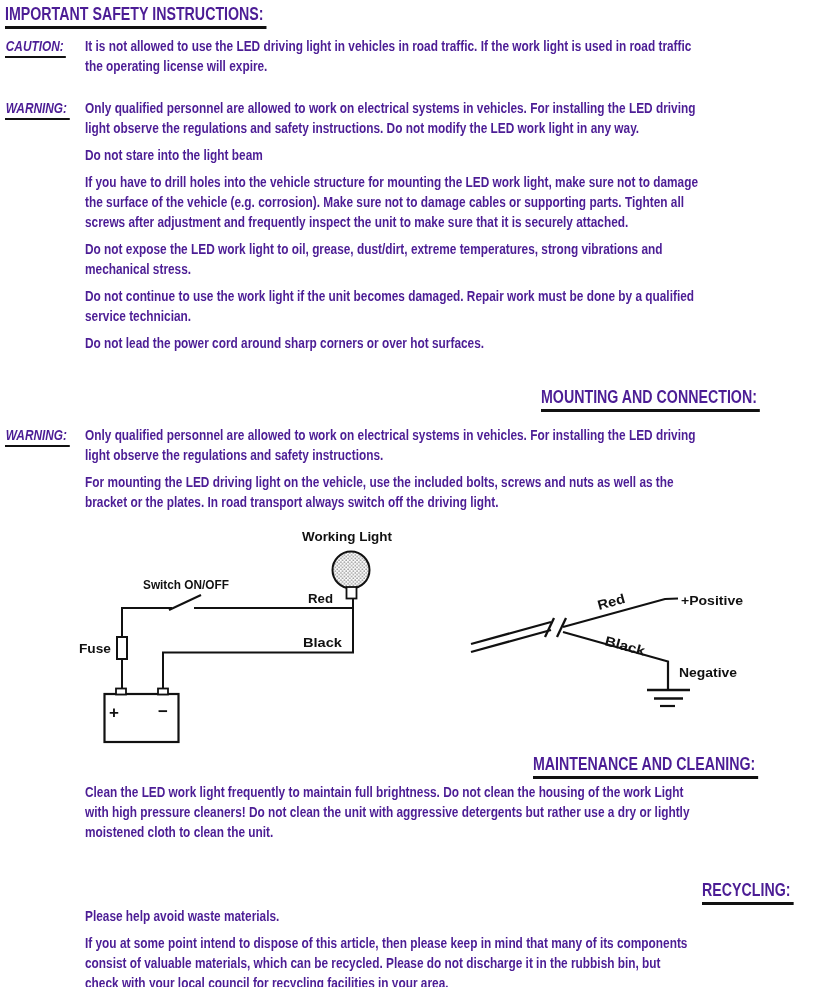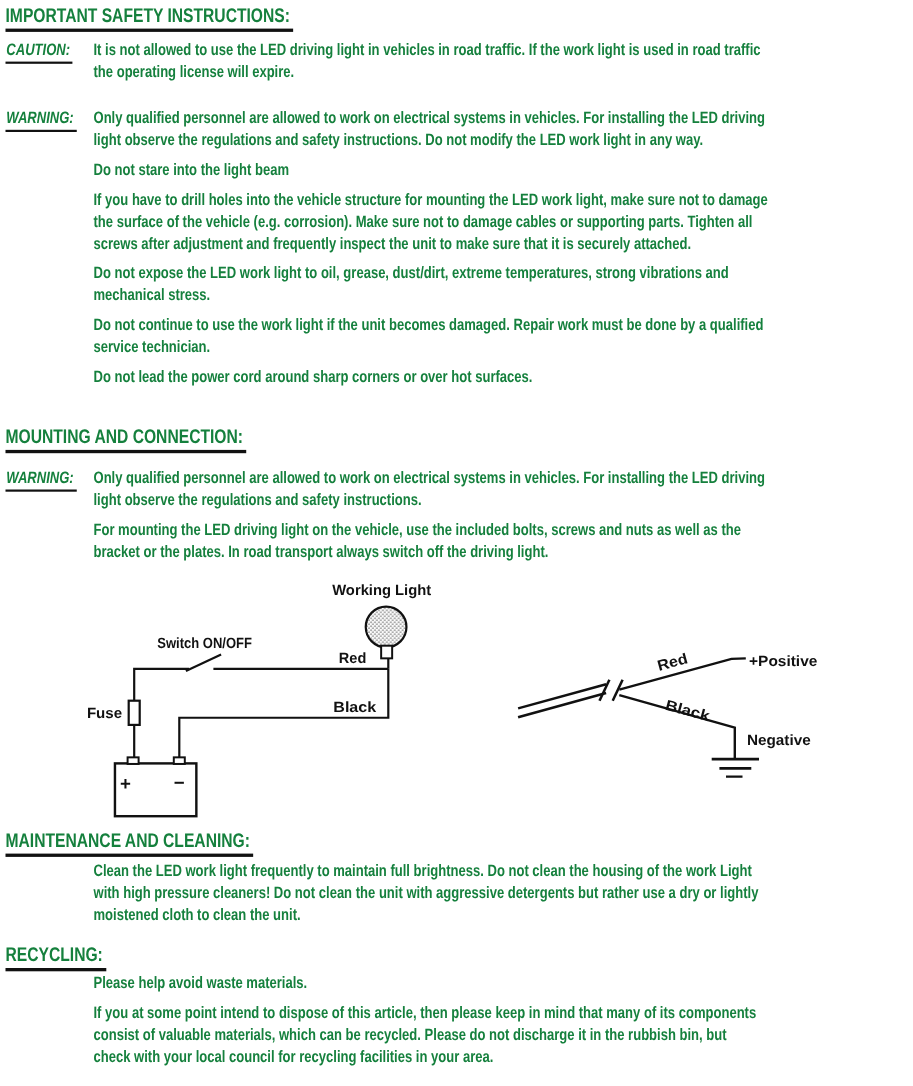--- a/index.html
+++ b/index.html
@@ -1,35 +1,35 @@
 <!DOCTYPE html>
 <html><head>
 <meta charset="utf-8">
 <style>
   html,body { margin:0; padding:0; background:#fff; }
   .page {
     position:relative;
     width:830px; height:987px;
     background:#ffffff;
-    color:#15803d;
+    color:#4c1d95;
     font-family:"Liberation Sans", sans-serif;
     font-weight:bold;
     overflow:hidden;
     box-sizing:border-box;
     padding:3px 12px 0 5px;
   }
   
   .condx { display:inline-block; transform:scaleX(0.79); transform-origin:0 0; }
   .h1 {
     font-size:18px; line-height:22px;
     border-bottom:3px solid #111;
     padding:0 4px 1px 0;
     white-space:nowrap;
   }
-  .h2 { margin:0; }
+  .h2 { margin:0;text-align:right; }
   .label {
     font-size:15px; line-height:20px;
     border-bottom:2.5px solid #111;
     padding:0 3px 0 1px;
     white-space:nowrap;
   }
   .row { display:flex; align-items:flex-start; }
   .label-col { width:80px; flex:none;font-style:italic; }
   .body-col { flex:none; width:1000px; }
   .para {
@@ -40,21 +40,21 @@
   }
   .indent { padding-left:80px; }
   .mt-title { margin-bottom:7px; }
   .warn1 { margin-top:15px; }
   .sec-mounting { margin-top:26px; }
   .warn2 { margin-top:13px; }
   .diagram-svg { display:block; margin-top:2px; }
   .note-row { margin-top:3px; }
   .sec-maintenance { }
   .body-block { margin-top:3px; }
-  .sec-recycling { margin-top:8px; }
+  .sec-recycling { margin-top:30px; }
   .body-block2 { margin-top:1px; }
   svg text {
     font-family:"Liberation Sans", sans-serif;
     font-weight:bold;
     fill:#111;
   }
 </style>
 </head>
 <body>
 

